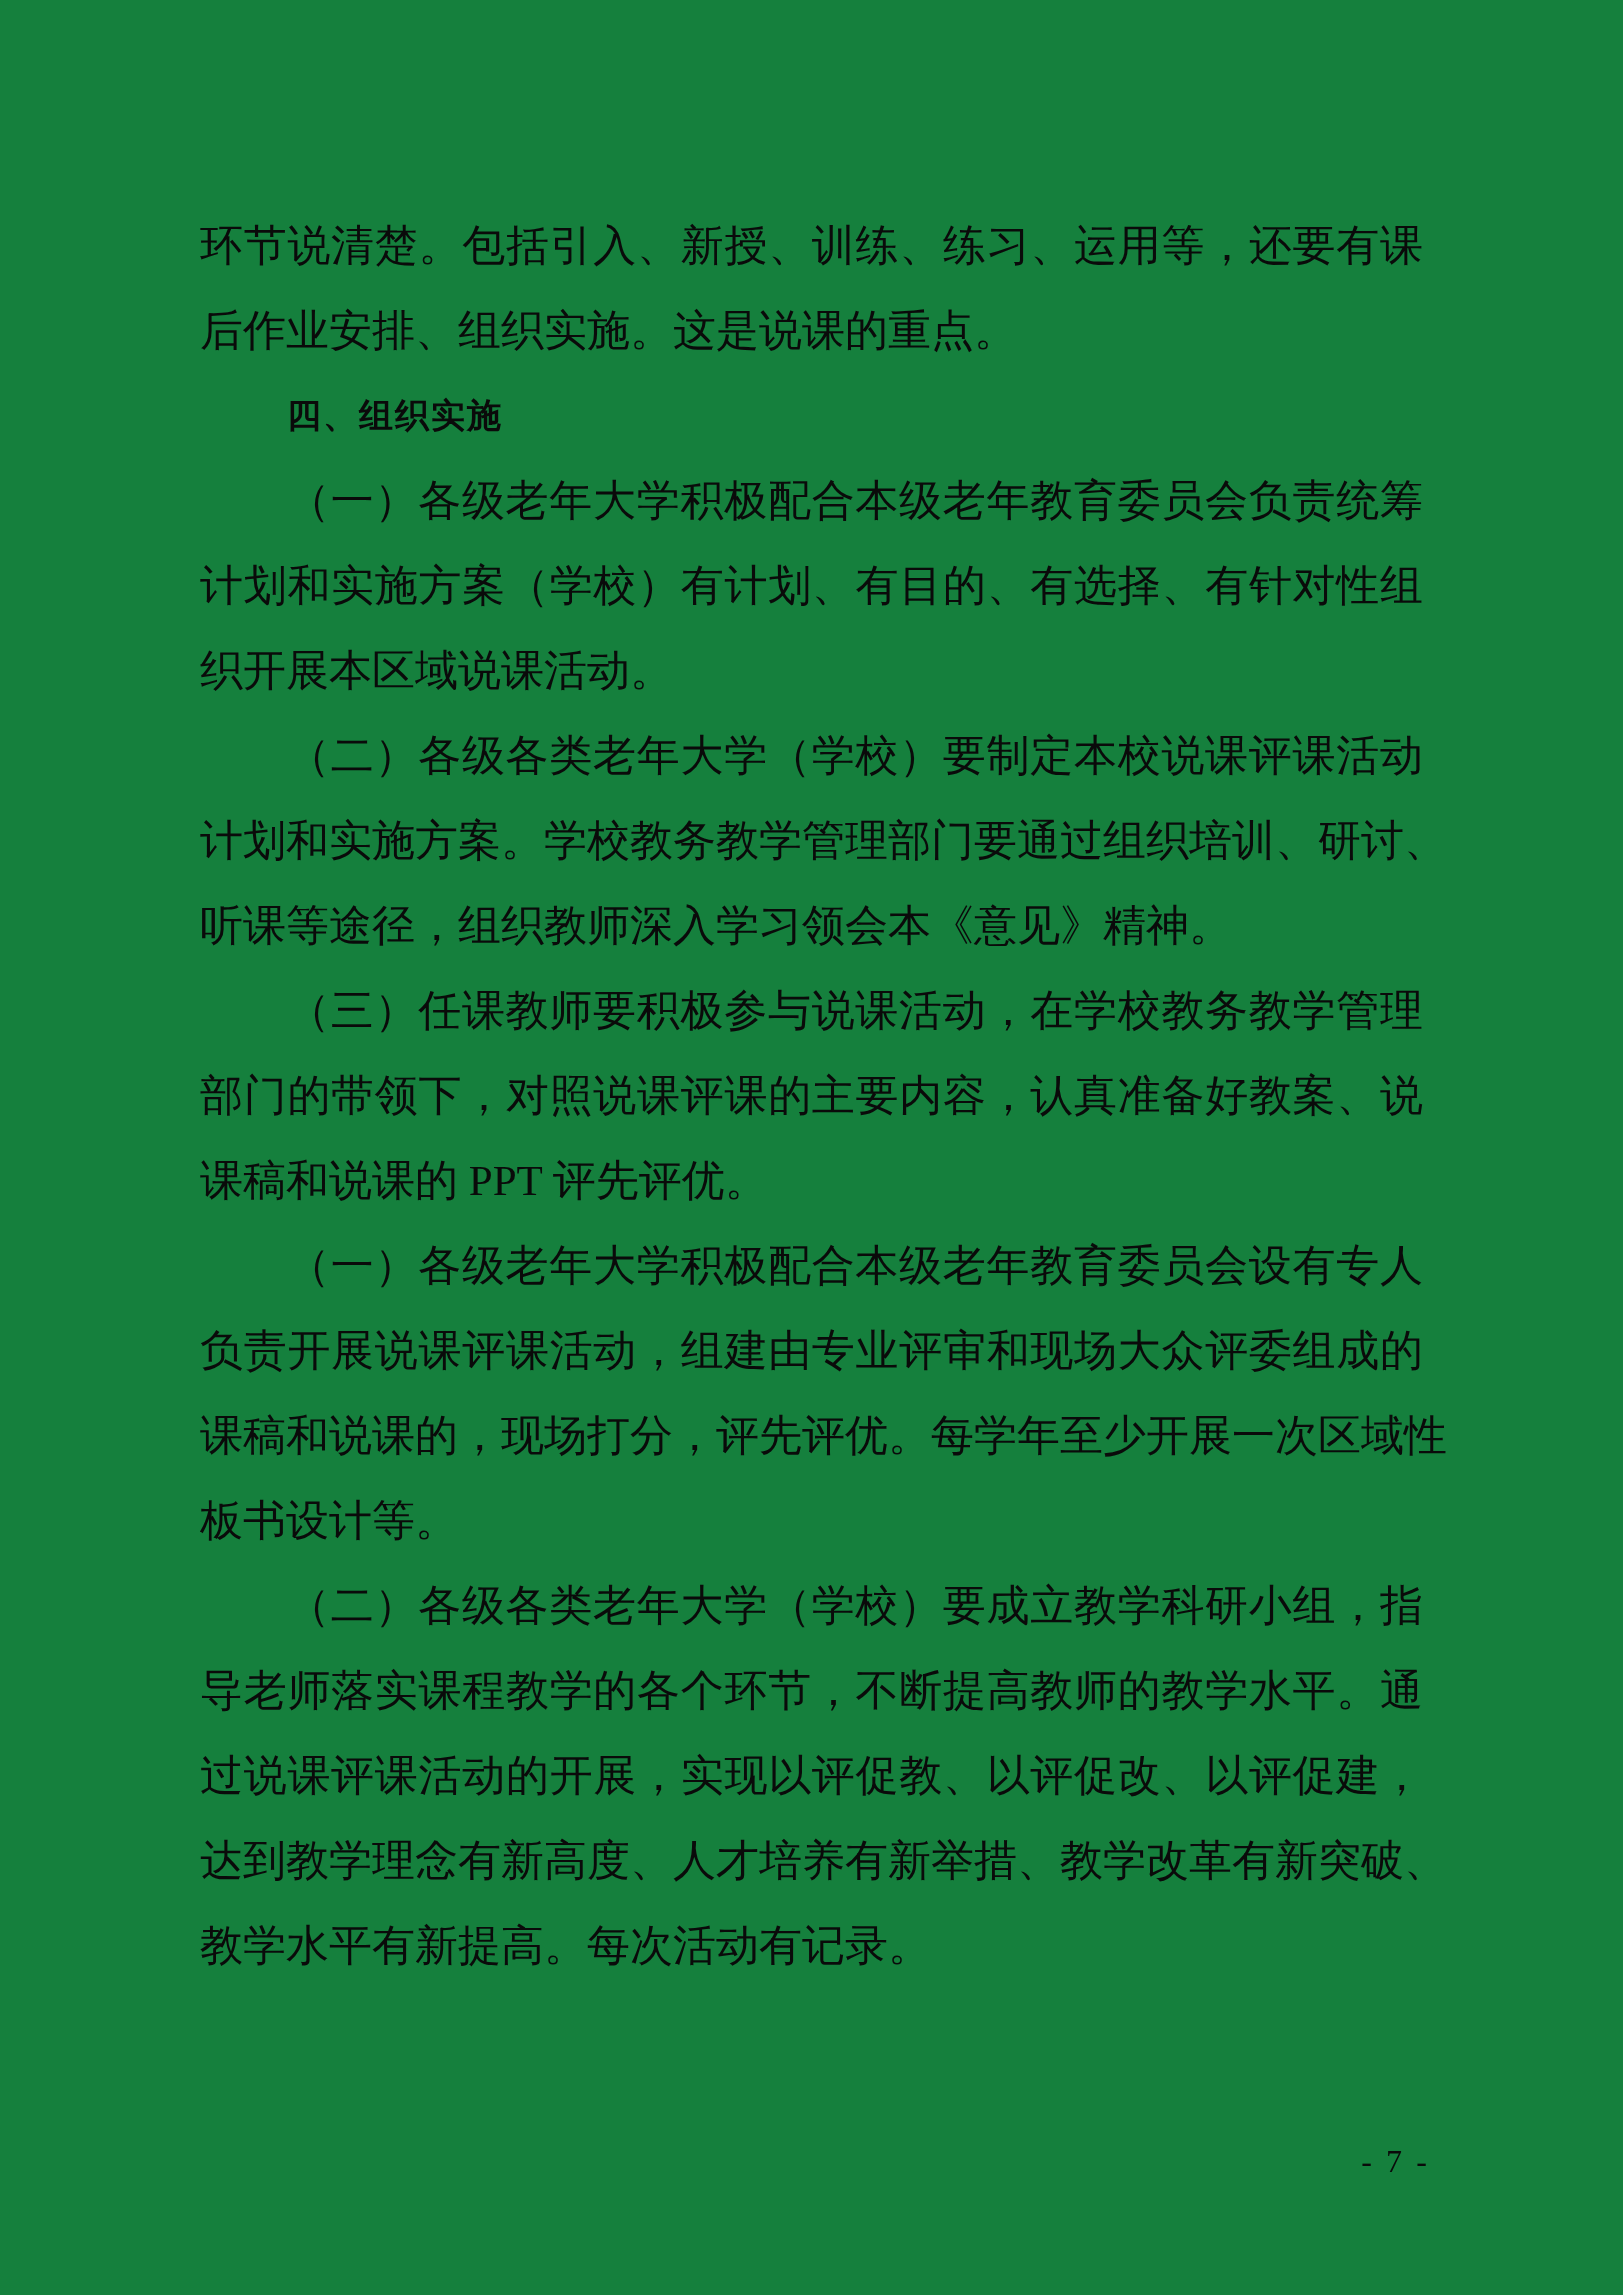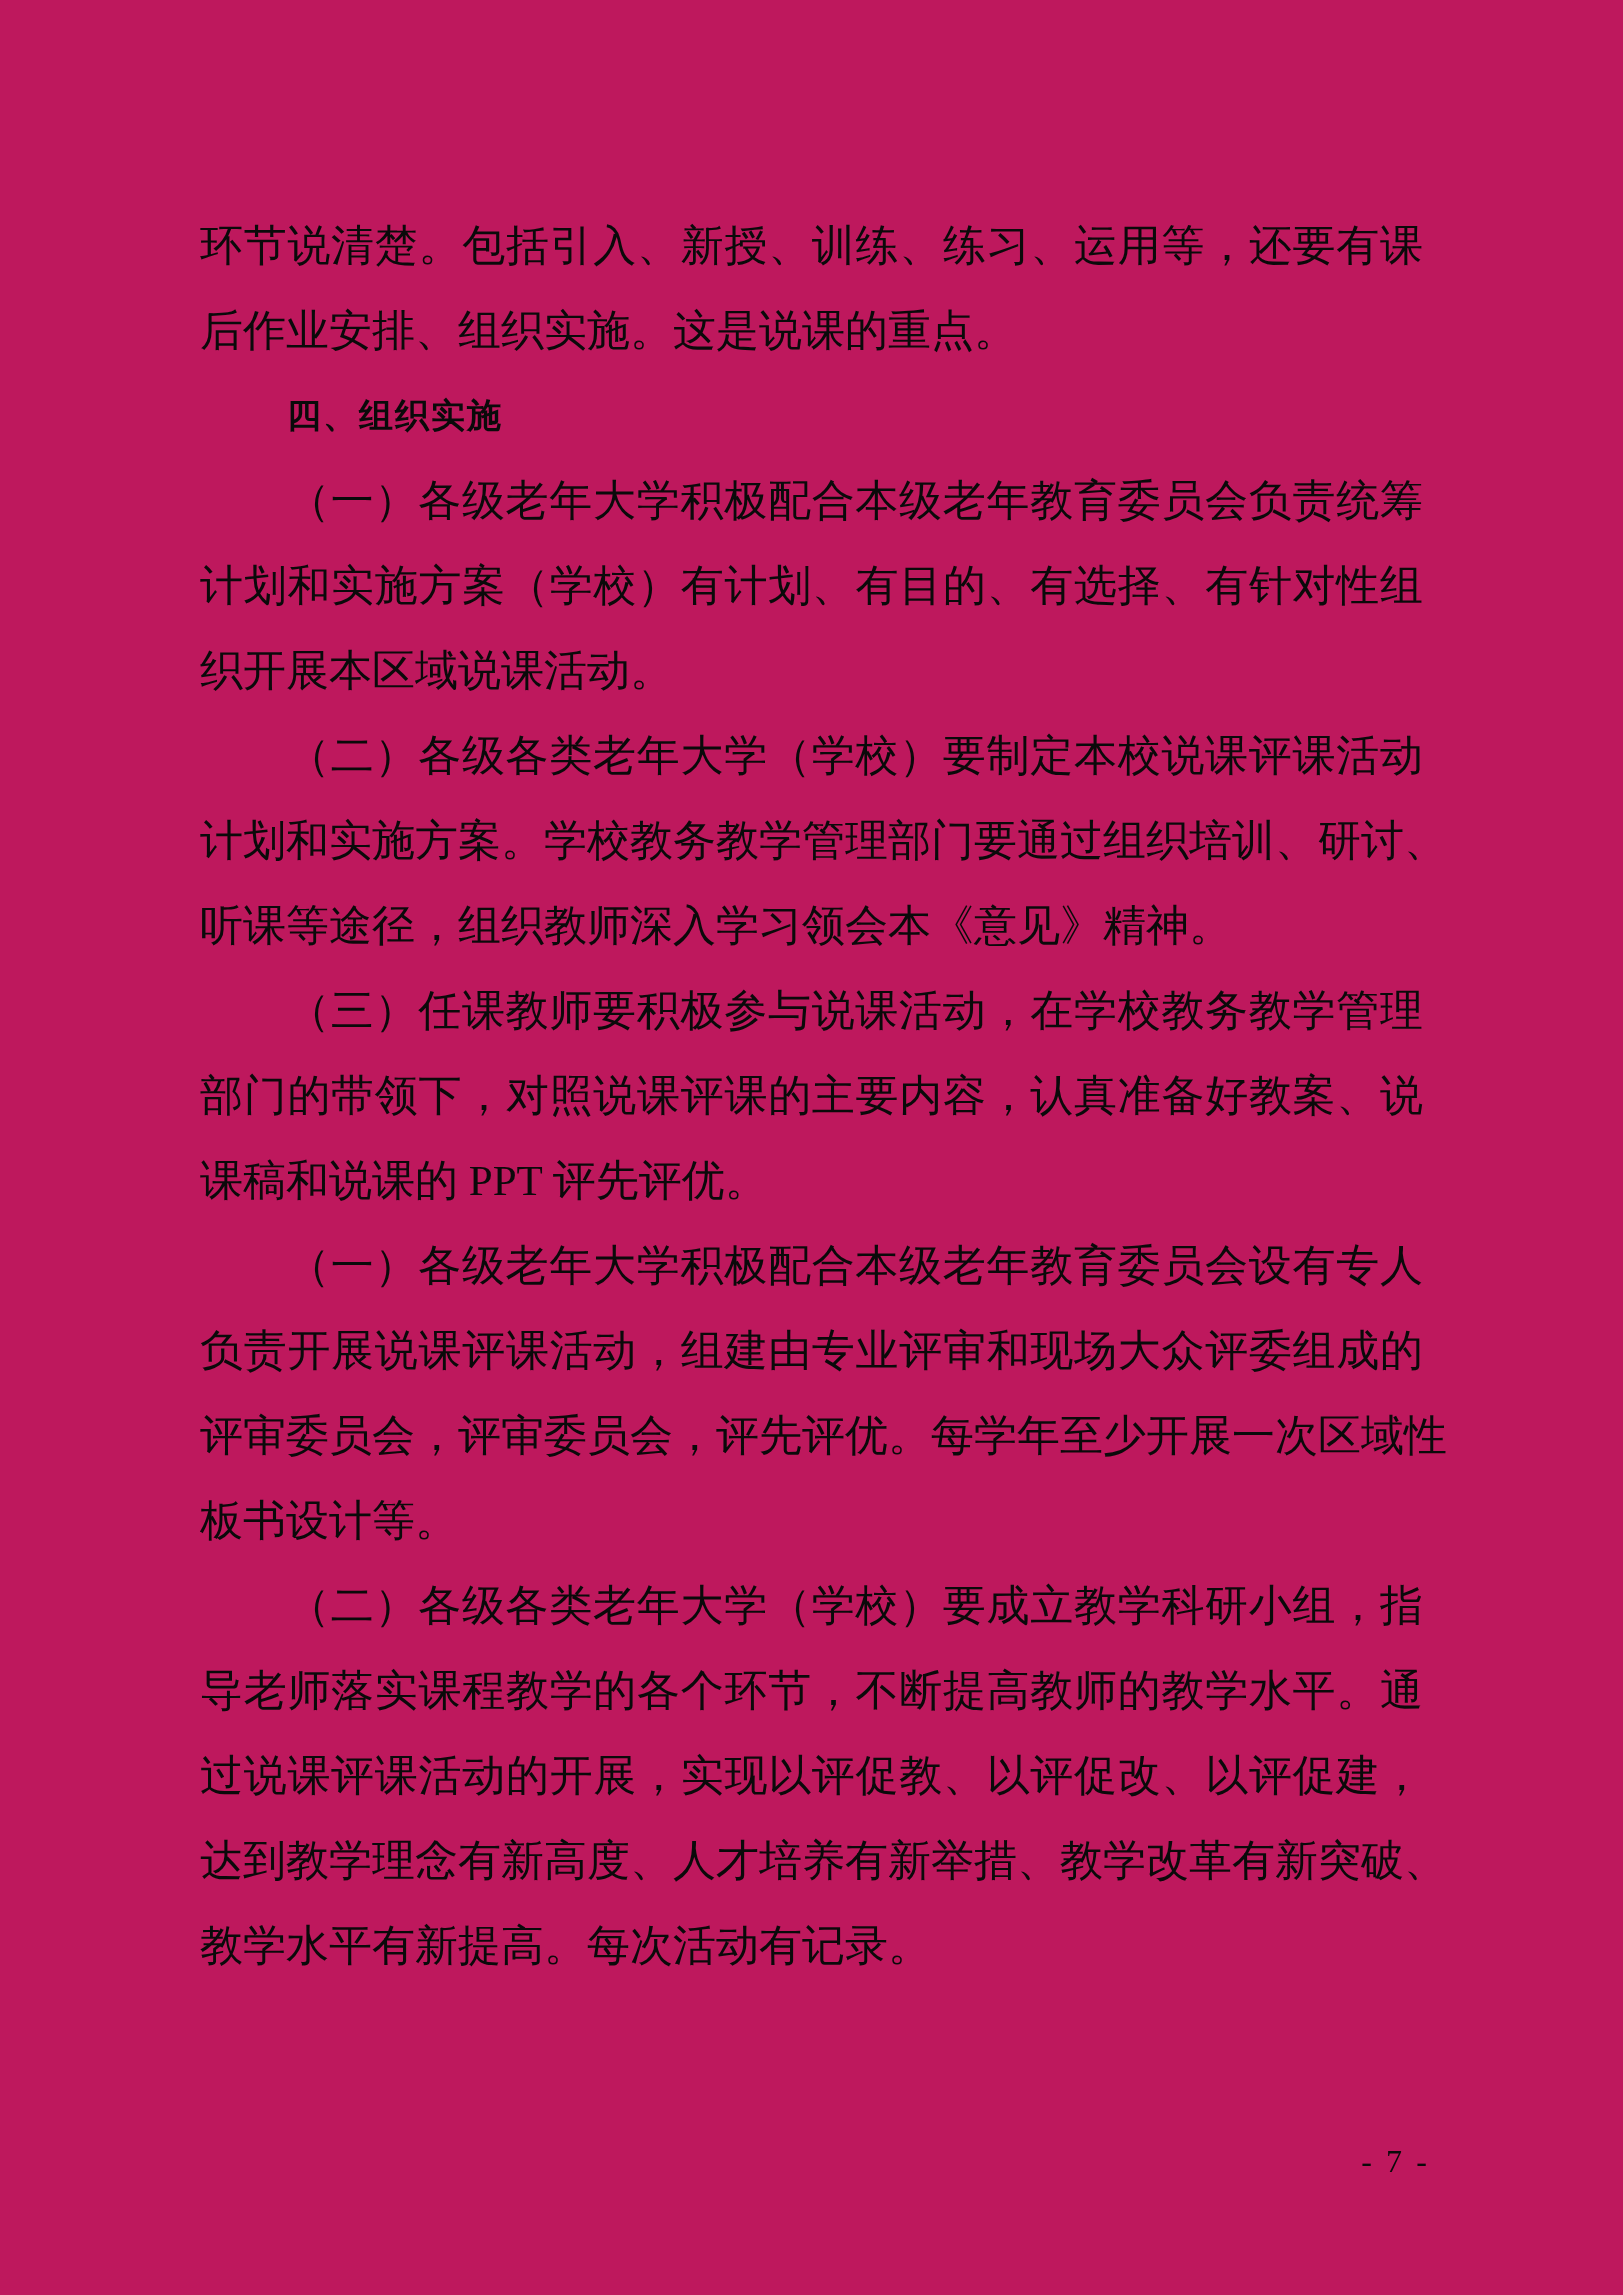--- a/index.html
+++ b/index.html
@@ -4,21 +4,21 @@
 <style>
   html, body {
     margin: 0;
     padding: 0;
     background: #ffffff;
   }
   .page {
     position: relative;
     width: 1623px;
     height: 2295px;
-    background: #be185d;
+    background: #15803d;
     color: #000000;
     font-family: "Liberation Serif", "DejaVu Serif", serif;
     overflow: hidden;
   }
   .content {
     position: absolute;
     left: 200px;
     top: 203px;
     width: 1223px;
   }
@@ -65,21 +65,21 @@
       <div class="line fill">计划和实施方案（学校）有计划、有目的、有选择、有针对性组</div>
       <div class="line">织开展本区域说课活动。</div>
       <div class="line indent fill">（二）各级各类老年大学（学校）要制定本校说课评课活动</div>
       <div class="line fill">计划和实施方案。学校教务教学管理部门要通过组织培训、研讨、</div>
       <div class="line">听课等途径，组织教师深入学习领会本《意见》精神。</div>
       <div class="line indent fill">（三）任课教师要积极参与说课活动，在学校教务教学管理</div>
       <div class="line fill">部门的带领下，对照说课评课的主要内容，认真准备好教案、说</div>
       <div class="line">课稿和说课的 PPT 评先评优。</div>
       <div class="line indent fill">（一）各级老年大学积极配合本级老年教育委员会设有专人</div>
       <div class="line fill">负责开展说课评课活动，组建由专业评审和现场大众评委组成的</div>
-      <div class="line fill">评审委员会，评审委员会，评先评优。每学年至少开展一次区域性</div>
+      <div class="line fill">课稿和说课的，现场打分，评先评优。每学年至少开展一次区域性</div>
       <div class="line">板书设计等。</div>
       <div class="line indent fill">（二）各级各类老年大学（学校）要成立教学科研小组，指</div>
       <div class="line fill">导老师落实课程教学的各个环节，不断提高教师的教学水平。通</div>
       <div class="line fill">过说课评课活动的开展，实现以评促教、以评促改、以评促建，</div>
       <div class="line fill">达到教学理念有新高度、人才培养有新举措、教学改革有新突破、</div>
       <div class="line">教学水平有新提高。每次活动有记录。</div>
     </div>
   <div class="page-number">- 7 -</div>
 </div>
 

